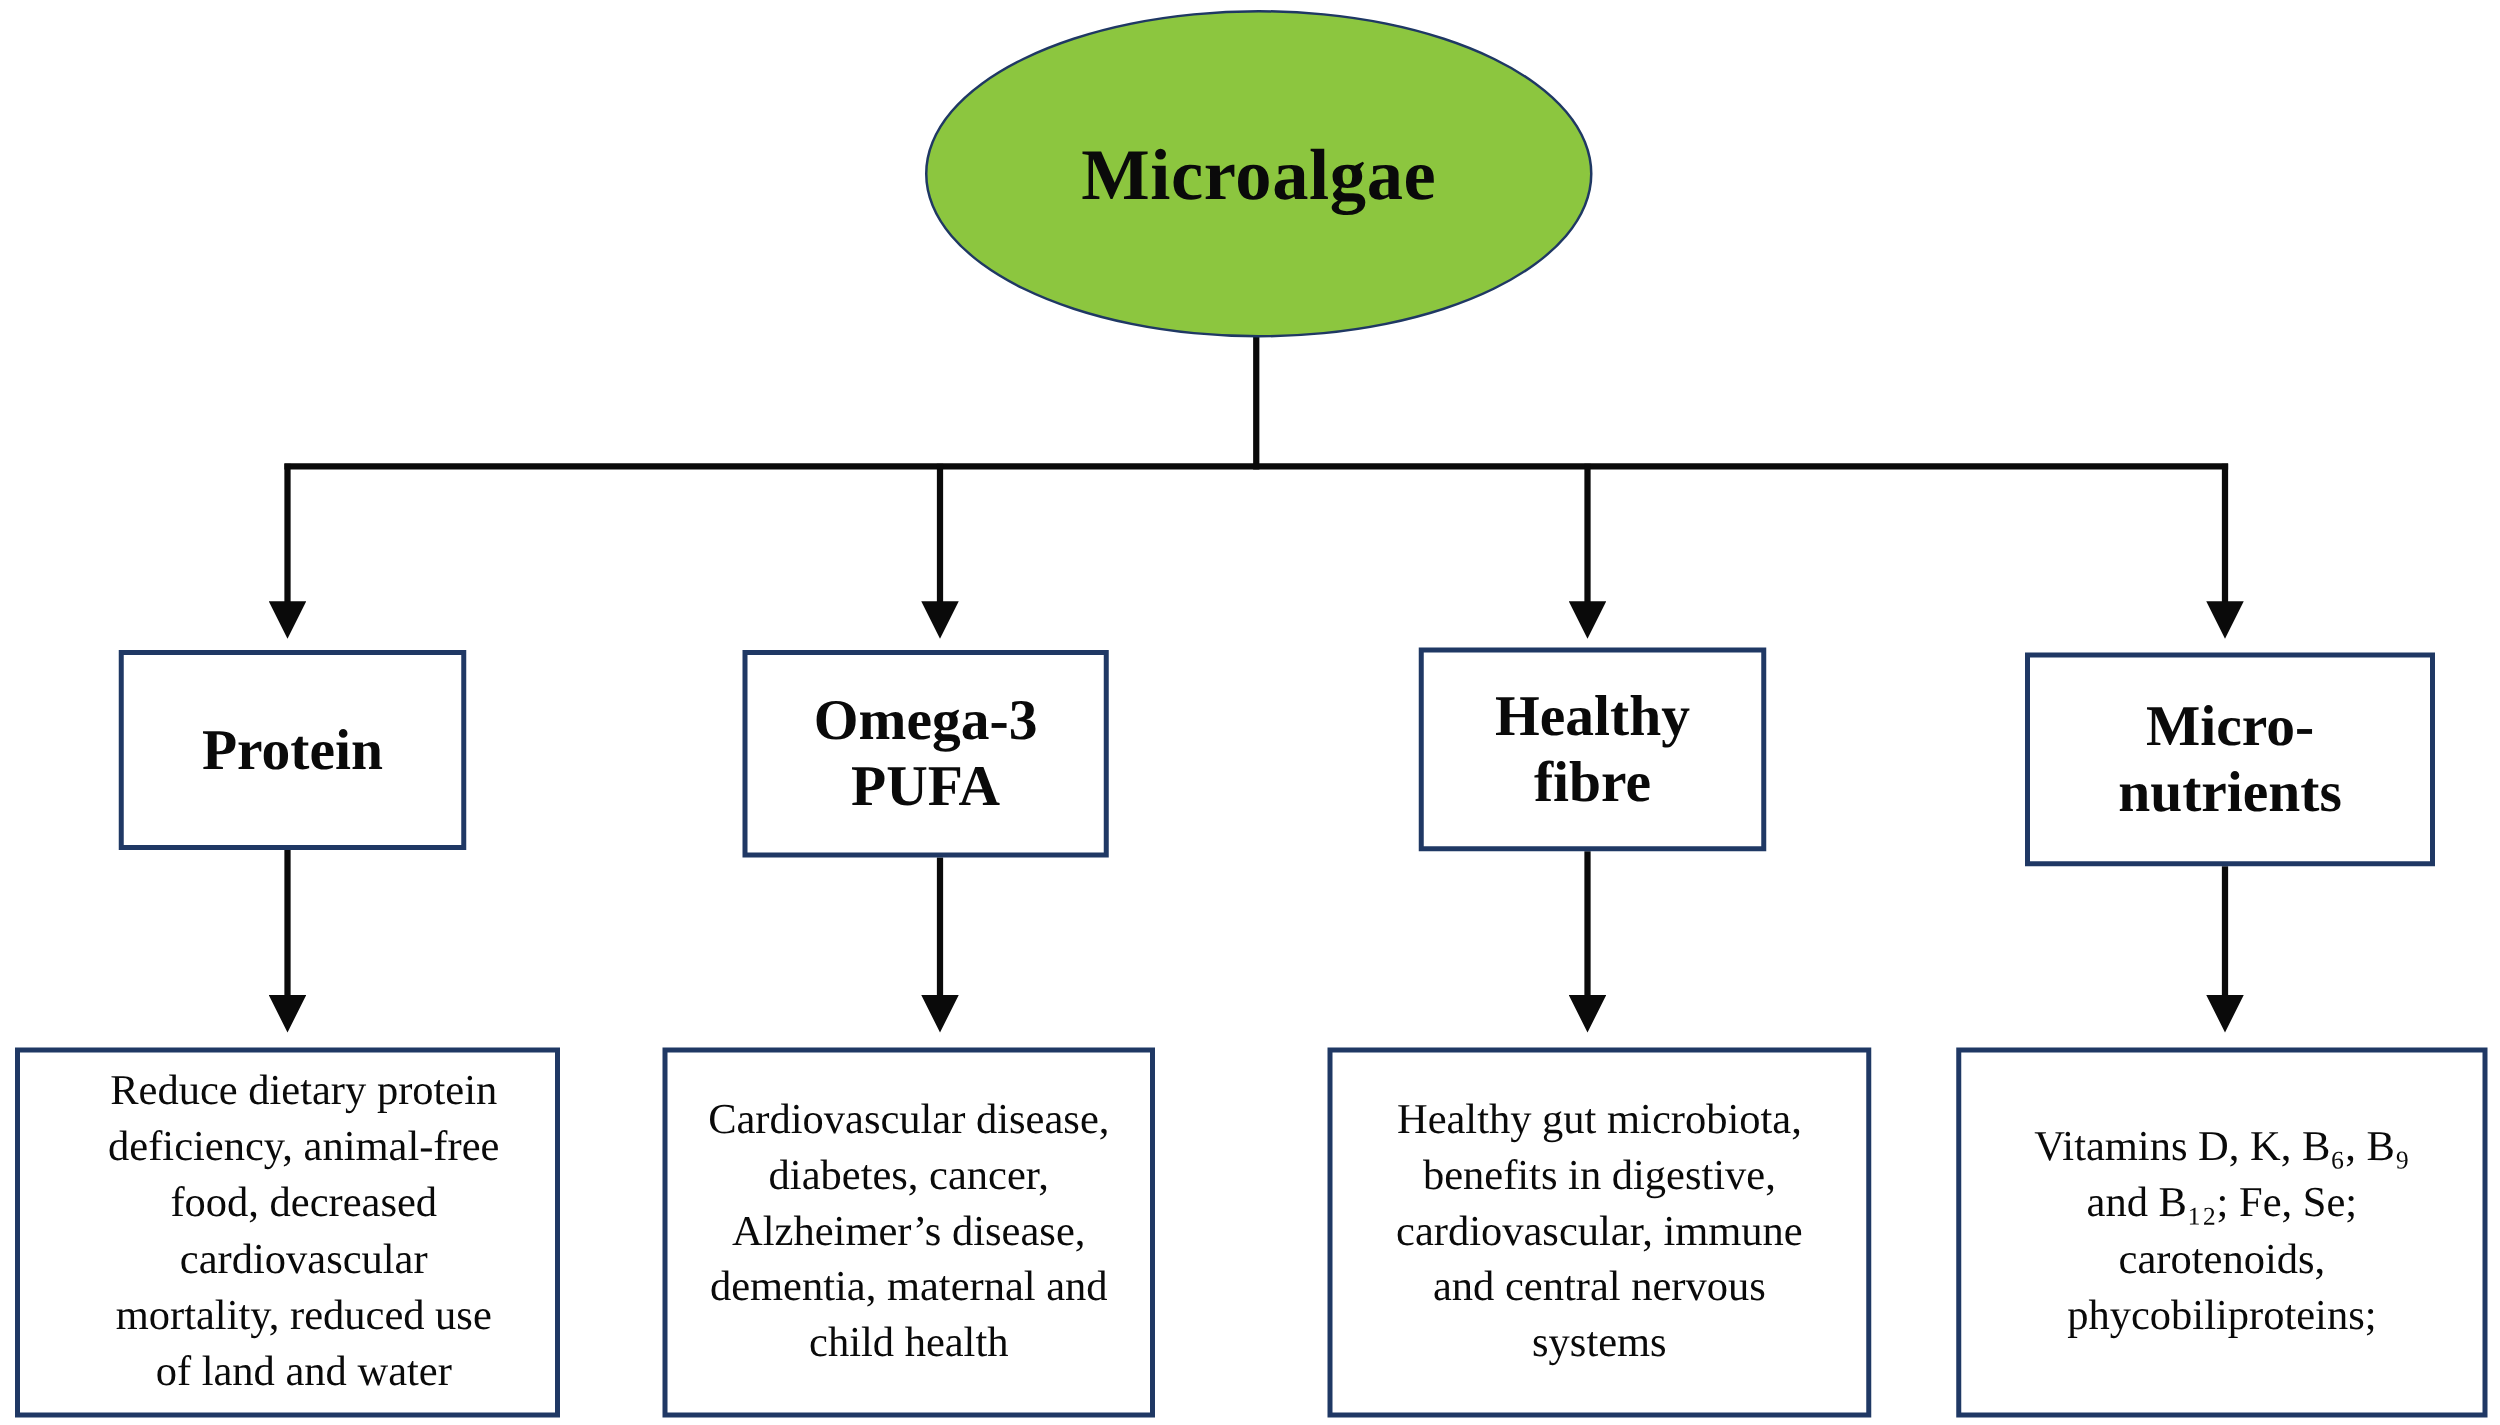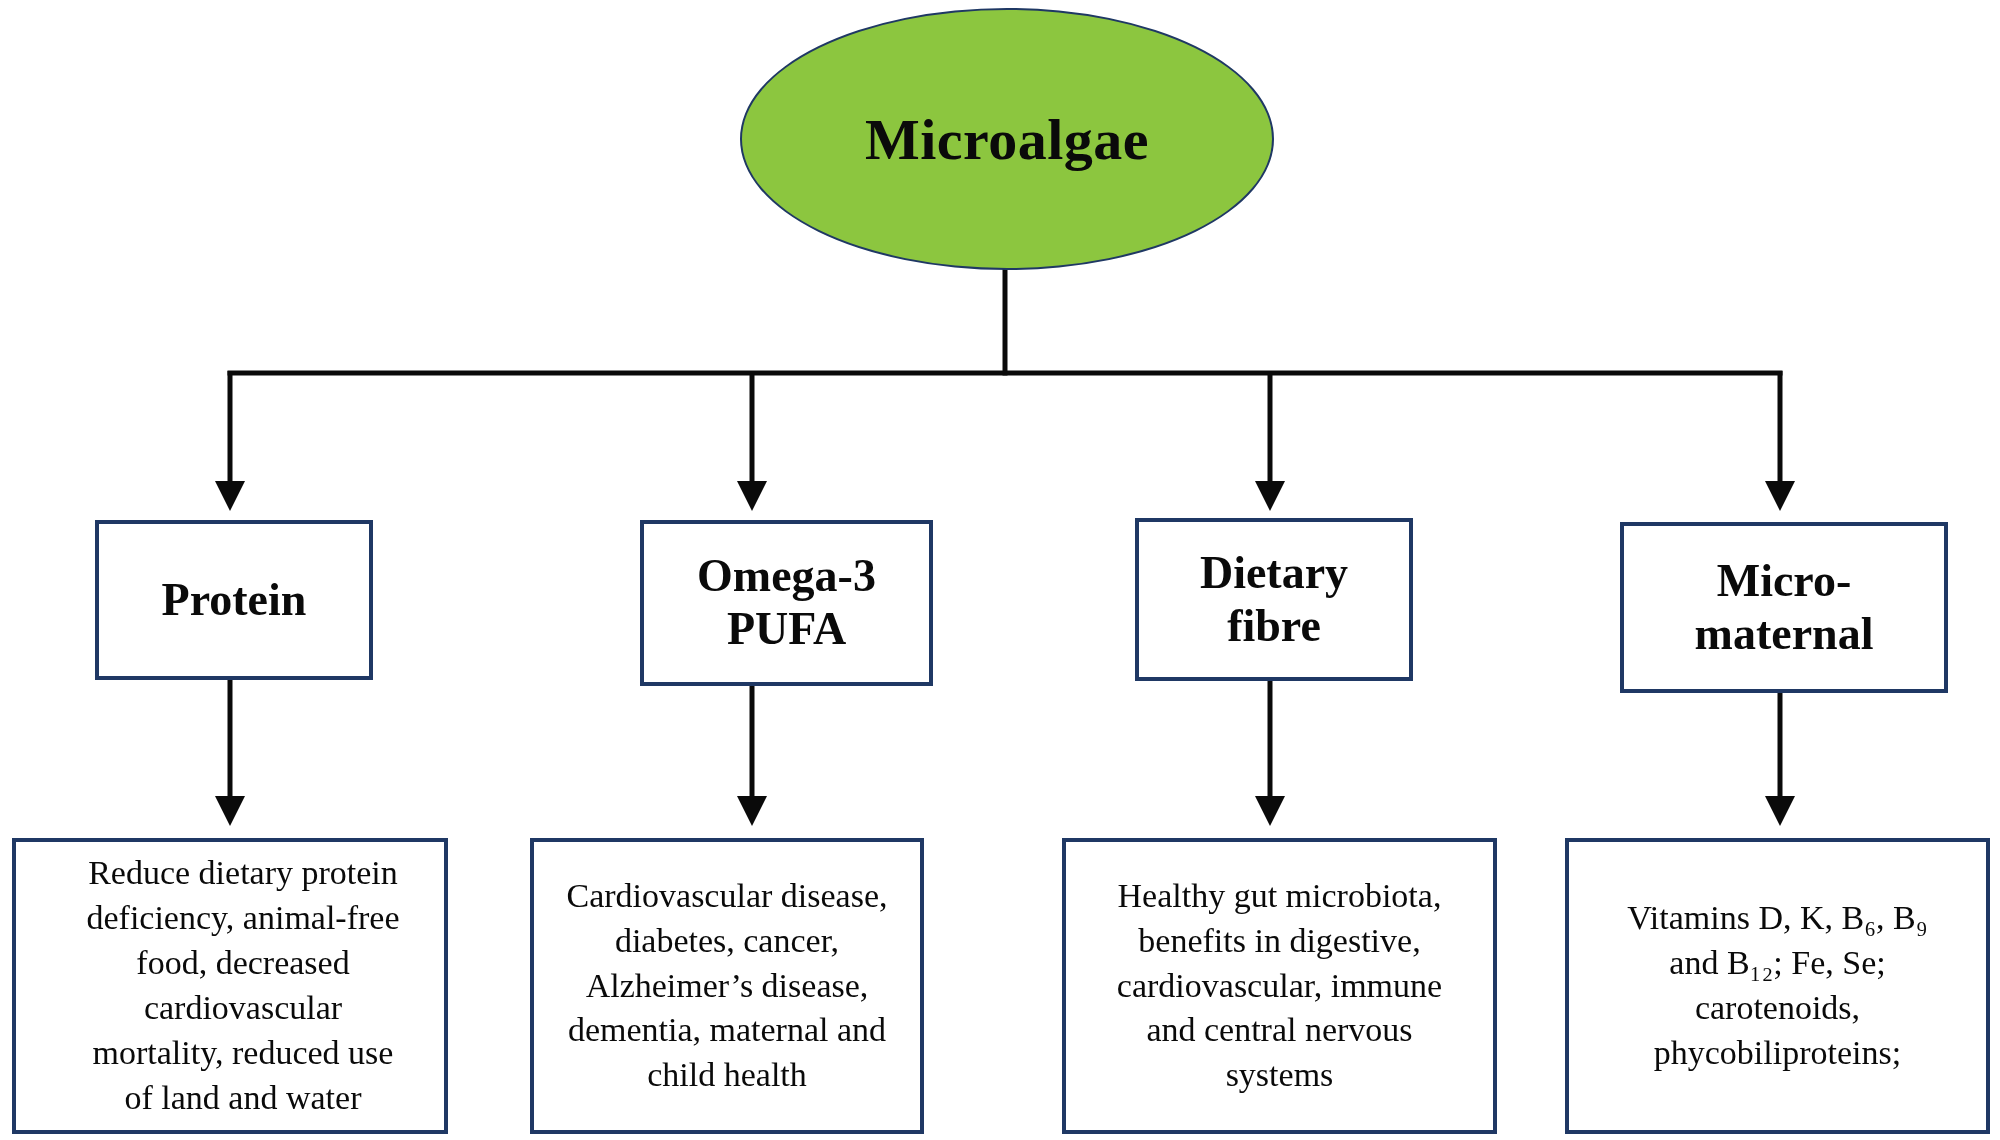--- a/index.html
+++ b/index.html
@@ -52,21 +52,21 @@
     justify-content: center;
     text-align: center;
   }
   .cat-label {
     font-size: 46px;
     font-weight: bold;
     line-height: 1.15;
     white-space: pre-line;
   }
   .b0 { left: 95px;  top: 520px; width: 270px; height: 152px; text-align: center; }
-  .b1 { left: 640px; top: 520px; width: 285px; height: 158px; }
+  .b1 { left: 594px; top: 520px; width: 285px; height: 158px; }
   .b2 { left: 1135px; top: 518px; width: 270px; height: 155px; }
   .b3 { left: 1620px; top: 522px; width: 320px; height: 163px; }
   .desc {
     position: absolute;
     background: #ffffff;
     border: 4px solid #1F3864;
     display: flex;
     align-items: center;
     justify-content: center;
     text-align: center;
@@ -115,26 +115,26 @@
   </div>
 
   <div class="cat b0">
     <span class="cat-label">Protein</span>
   </div>
   <div class="cat b1">
     <span class="cat-label">Omega-3
 PUFA</span>
   </div>
   <div class="cat b2">
-    <span class="cat-label">Dietary
+    <span class="cat-label">Healthy
 fibre</span>
   </div>
   <div class="cat b3">
     <span class="cat-label">Micro-
-maternal</span>
+nutrients</span>
   </div>
 
   <div class="desc d0">
     <span class="desc-text">Reduce dietary protein
 deficiency, animal-free
 food, decreased
 cardiovascular
 mortality, reduced use
 of land and water</span>
   </div>

